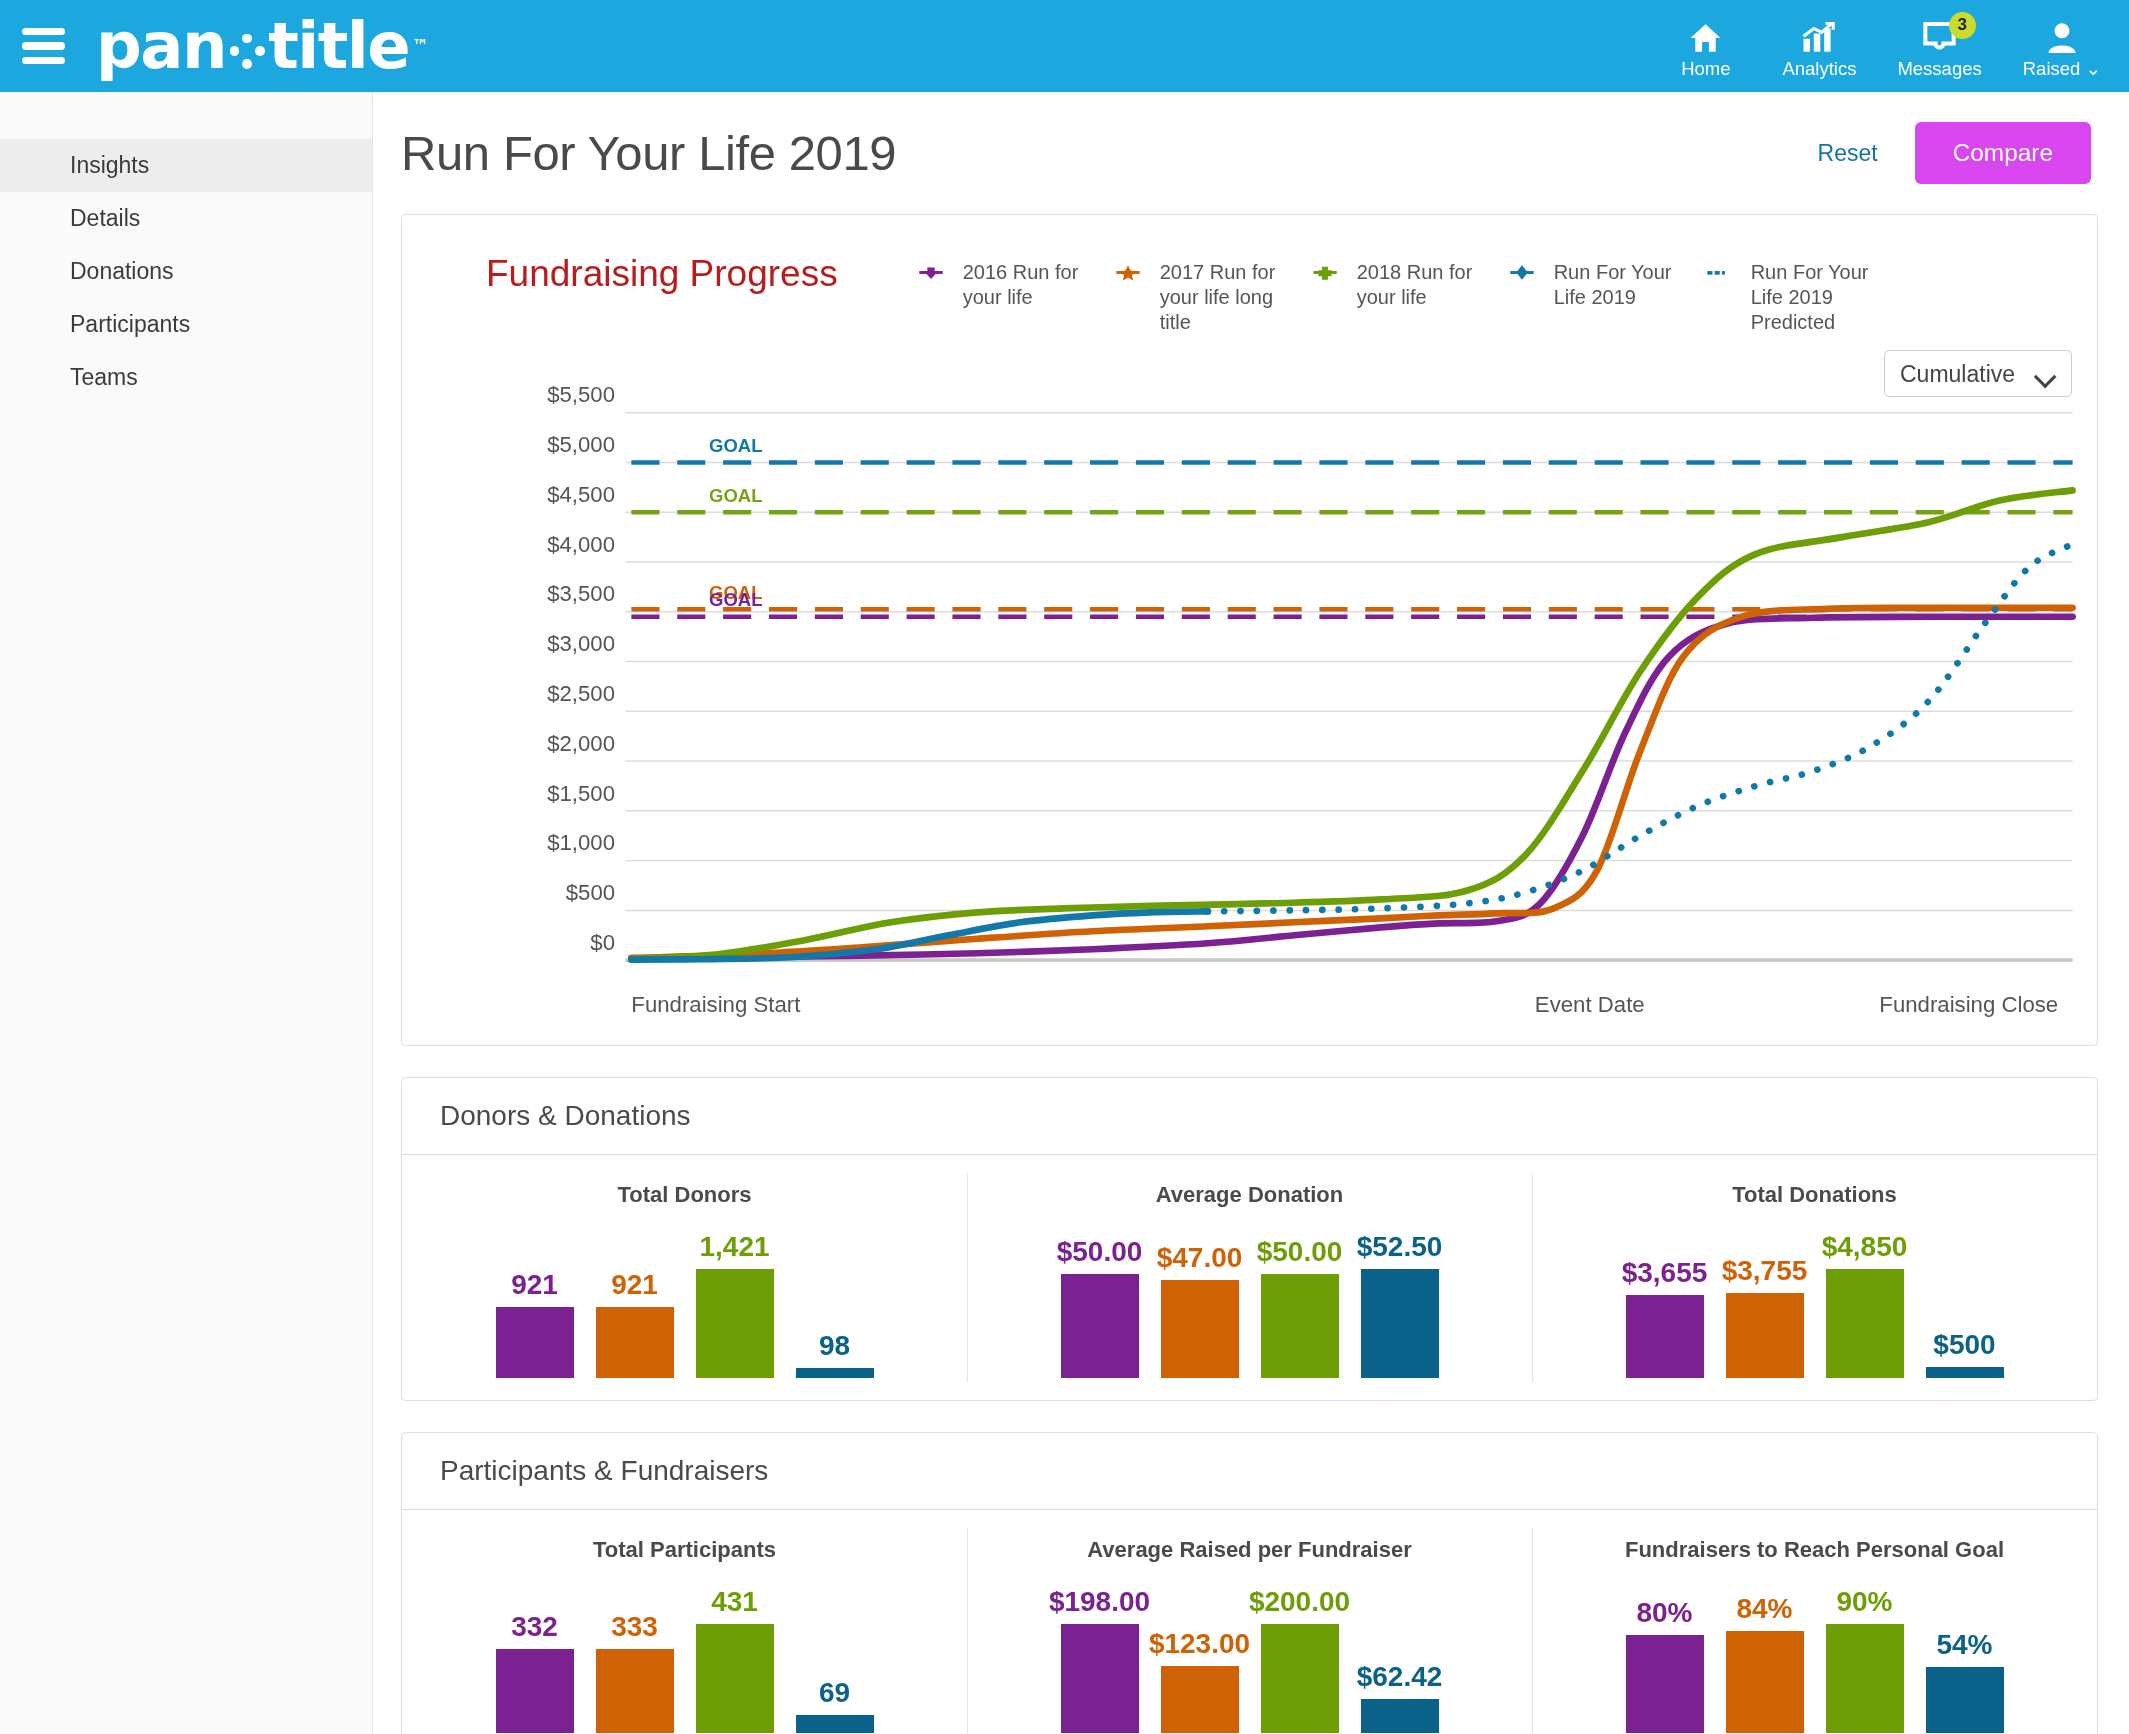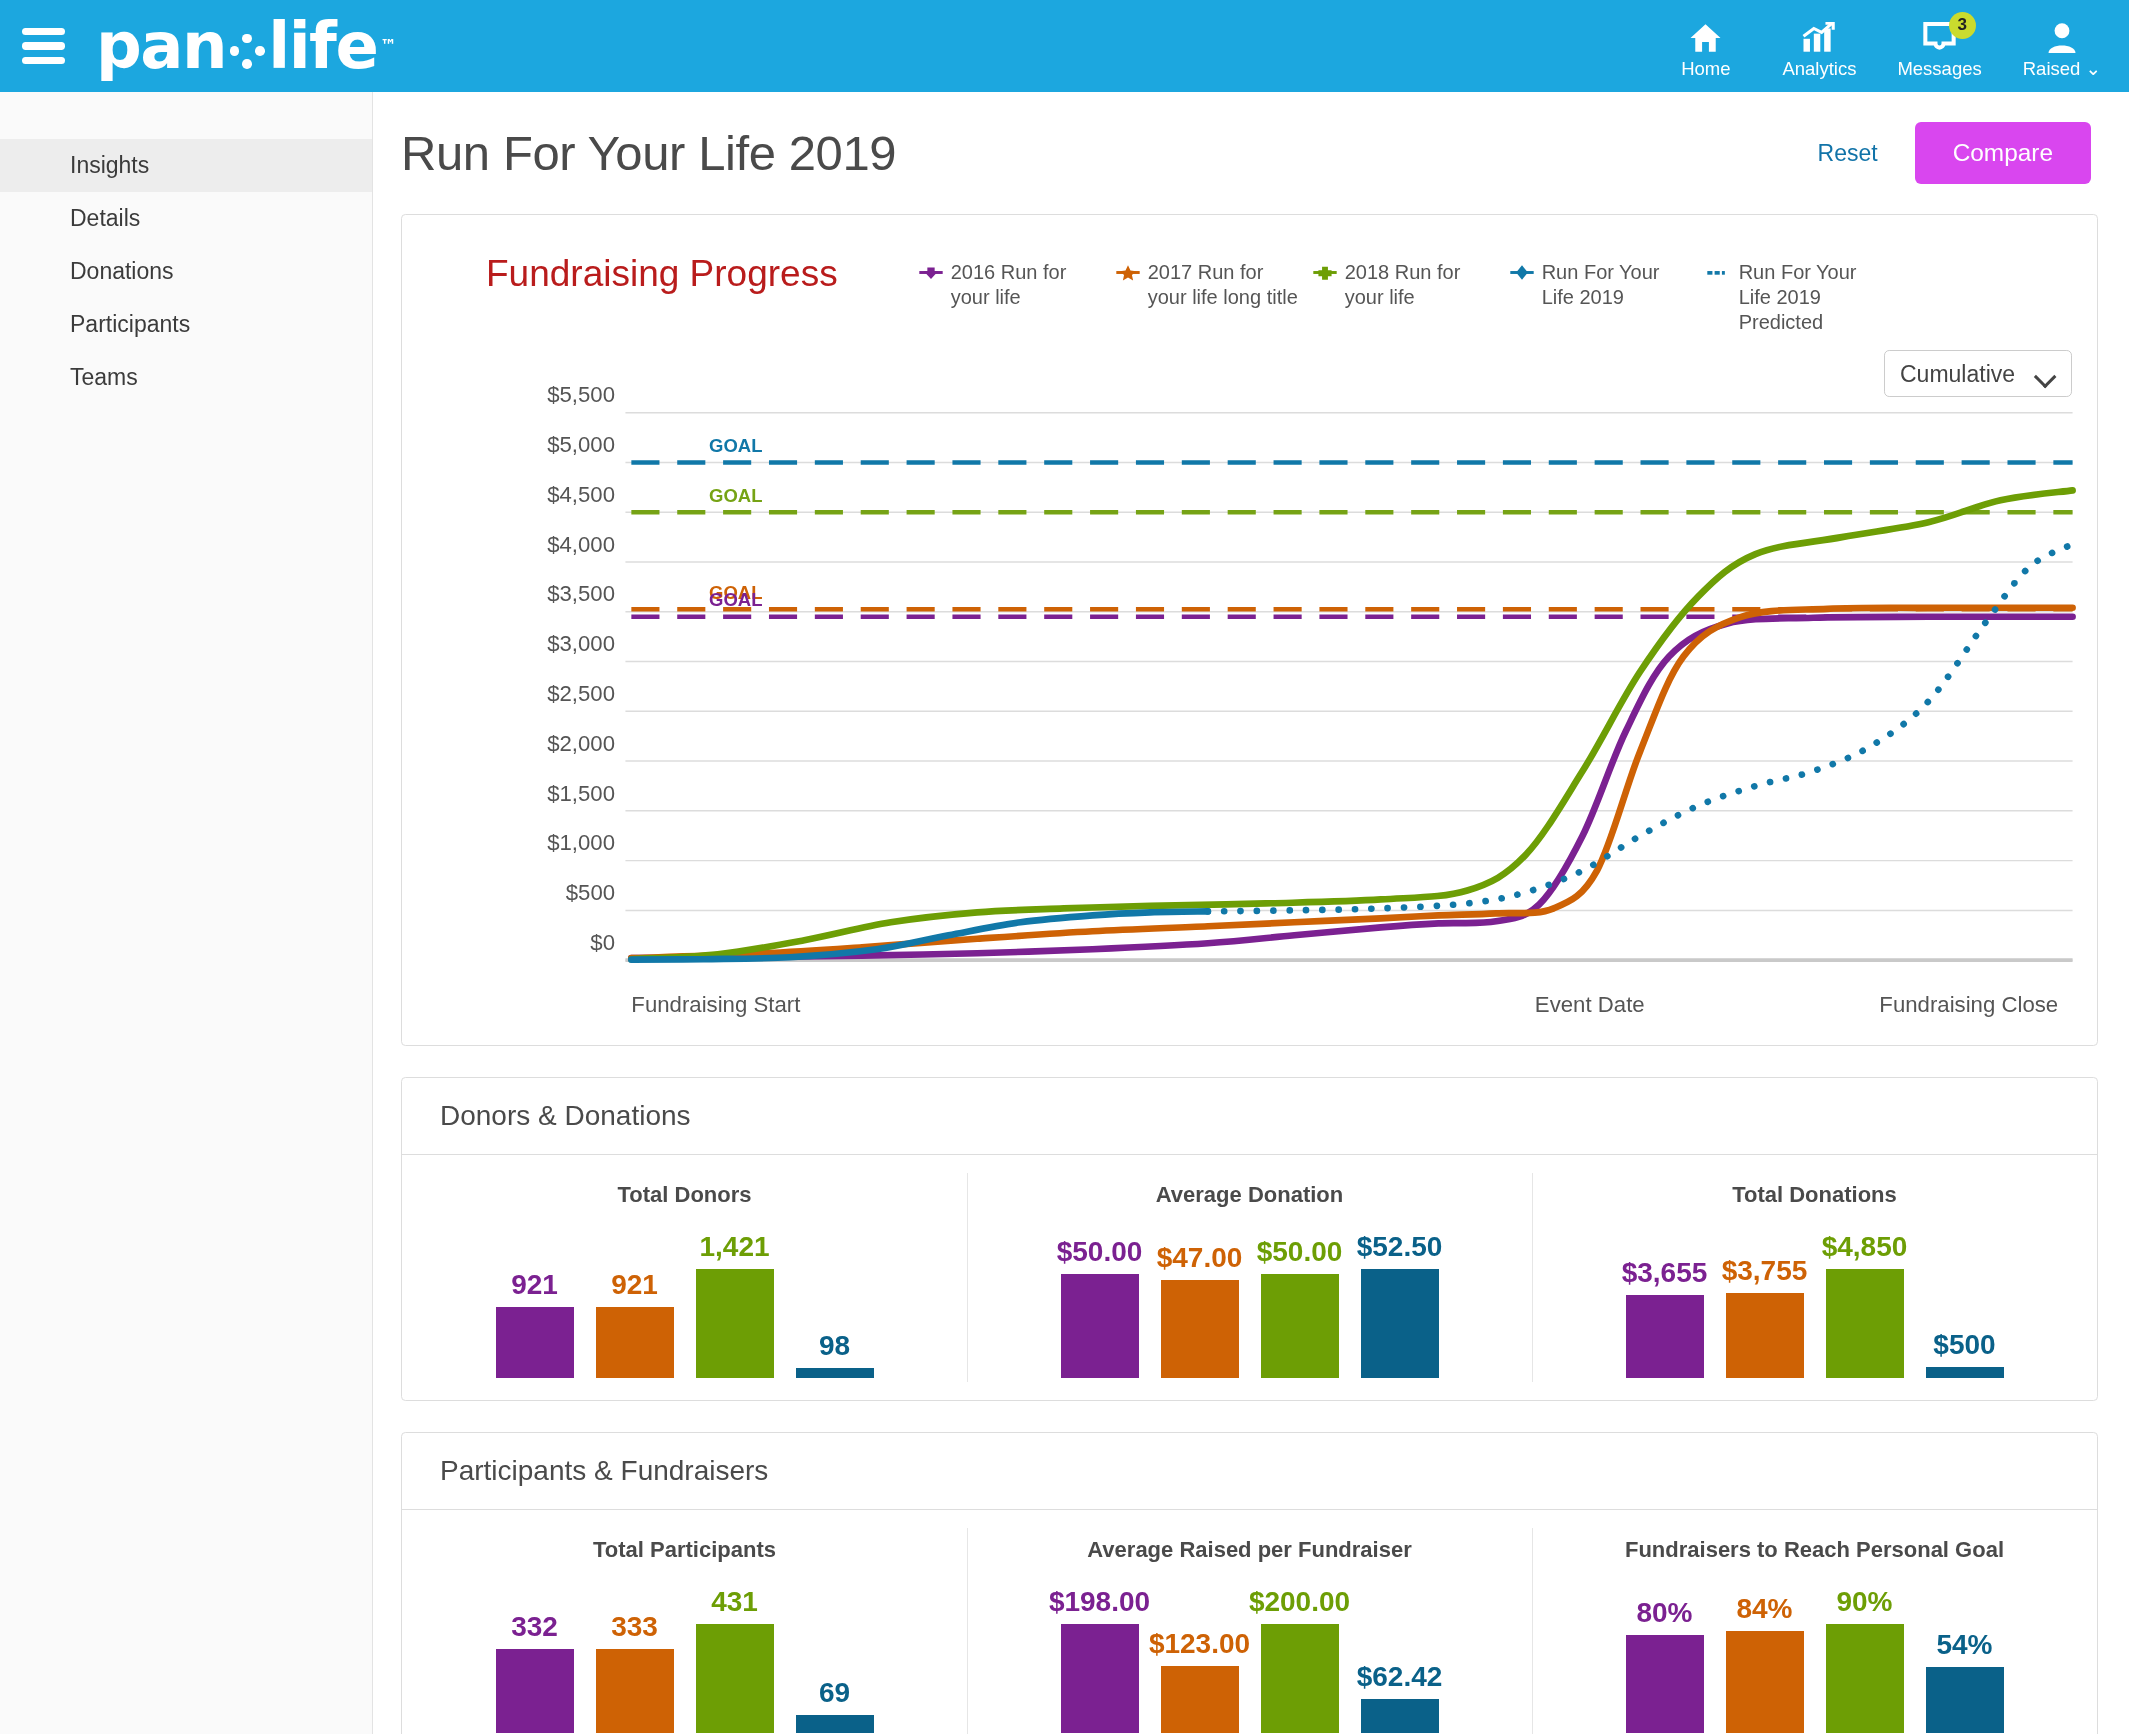--- a/index.html
+++ b/index.html
@@ -67,21 +67,21 @@
     margin: 0 31px 0 28px; border:0.7px solid #DDDDDD; border-radius:4.4px; background:#fff;
   }
   .card + .card { margin-top: 31px; }
 
   
   #chart-card { margin-top: 30px; height: 832px; position:relative; }
   .chart-head { display:flex; align-items:flex-start; padding: 38px 0 0 46px; }
   .chart-title { font-size: 37px; color:#b91c1c; white-space:nowrap;margin-left:38px;}
   .legend { display:flex; margin-left: 81px; gap: 0; padding-top: 7.4px;}
   .leg {
-    display:flex; align-items:flex-start; gap:8px; width: 197px; padding-right: 10.4px;
+    display:flex; align-items:flex-start; gap:20px; width: 197px; padding-right: 10.4px;
   }
   .leg .lbl { font-size: 20px; color:#555; line-height:1.25; }
   .leg .mk { flex: 0 0 auto; margin-top: 3px; }
 
   .plot { position:absolute; left:0; top:0; width:100%; height:100%; }
 
   .selwrap { position:absolute; right: 25px; top: 135px; }
   .sel {
     appearance:none; -webkit-appearance:none;
     border:0.7px solid #CCCCCC; border-radius:5.2px; background:#fff;
@@ -129,21 +129,21 @@
         <i class="hidden"></i>
           <i></i>
           <i class="hidden"></i>
         <i></i>
           <i class="hidden"></i>
           <i></i>
         <i class="hidden"></i>
           <i></i>
           <i class="hidden"></i>
       </span>
-      <span>life</span>
+      <span>title</span>
       <span class="tm">™</span>
     </div>
   </div>
 
   <div class="navgroup">
     <div class="navitem">
       <span class="nicon">
         <svg width="33" height="30" viewBox="0 0 24 22">
             <path d="M12 1 L23 11 L19.5 11 L19.5 21 L14.5 21 L14.5 14 L9.5 14 L9.5 21 L4.5 21 L4.5 11 L1 11 Z" fill="#fff"></path>
           </svg>

